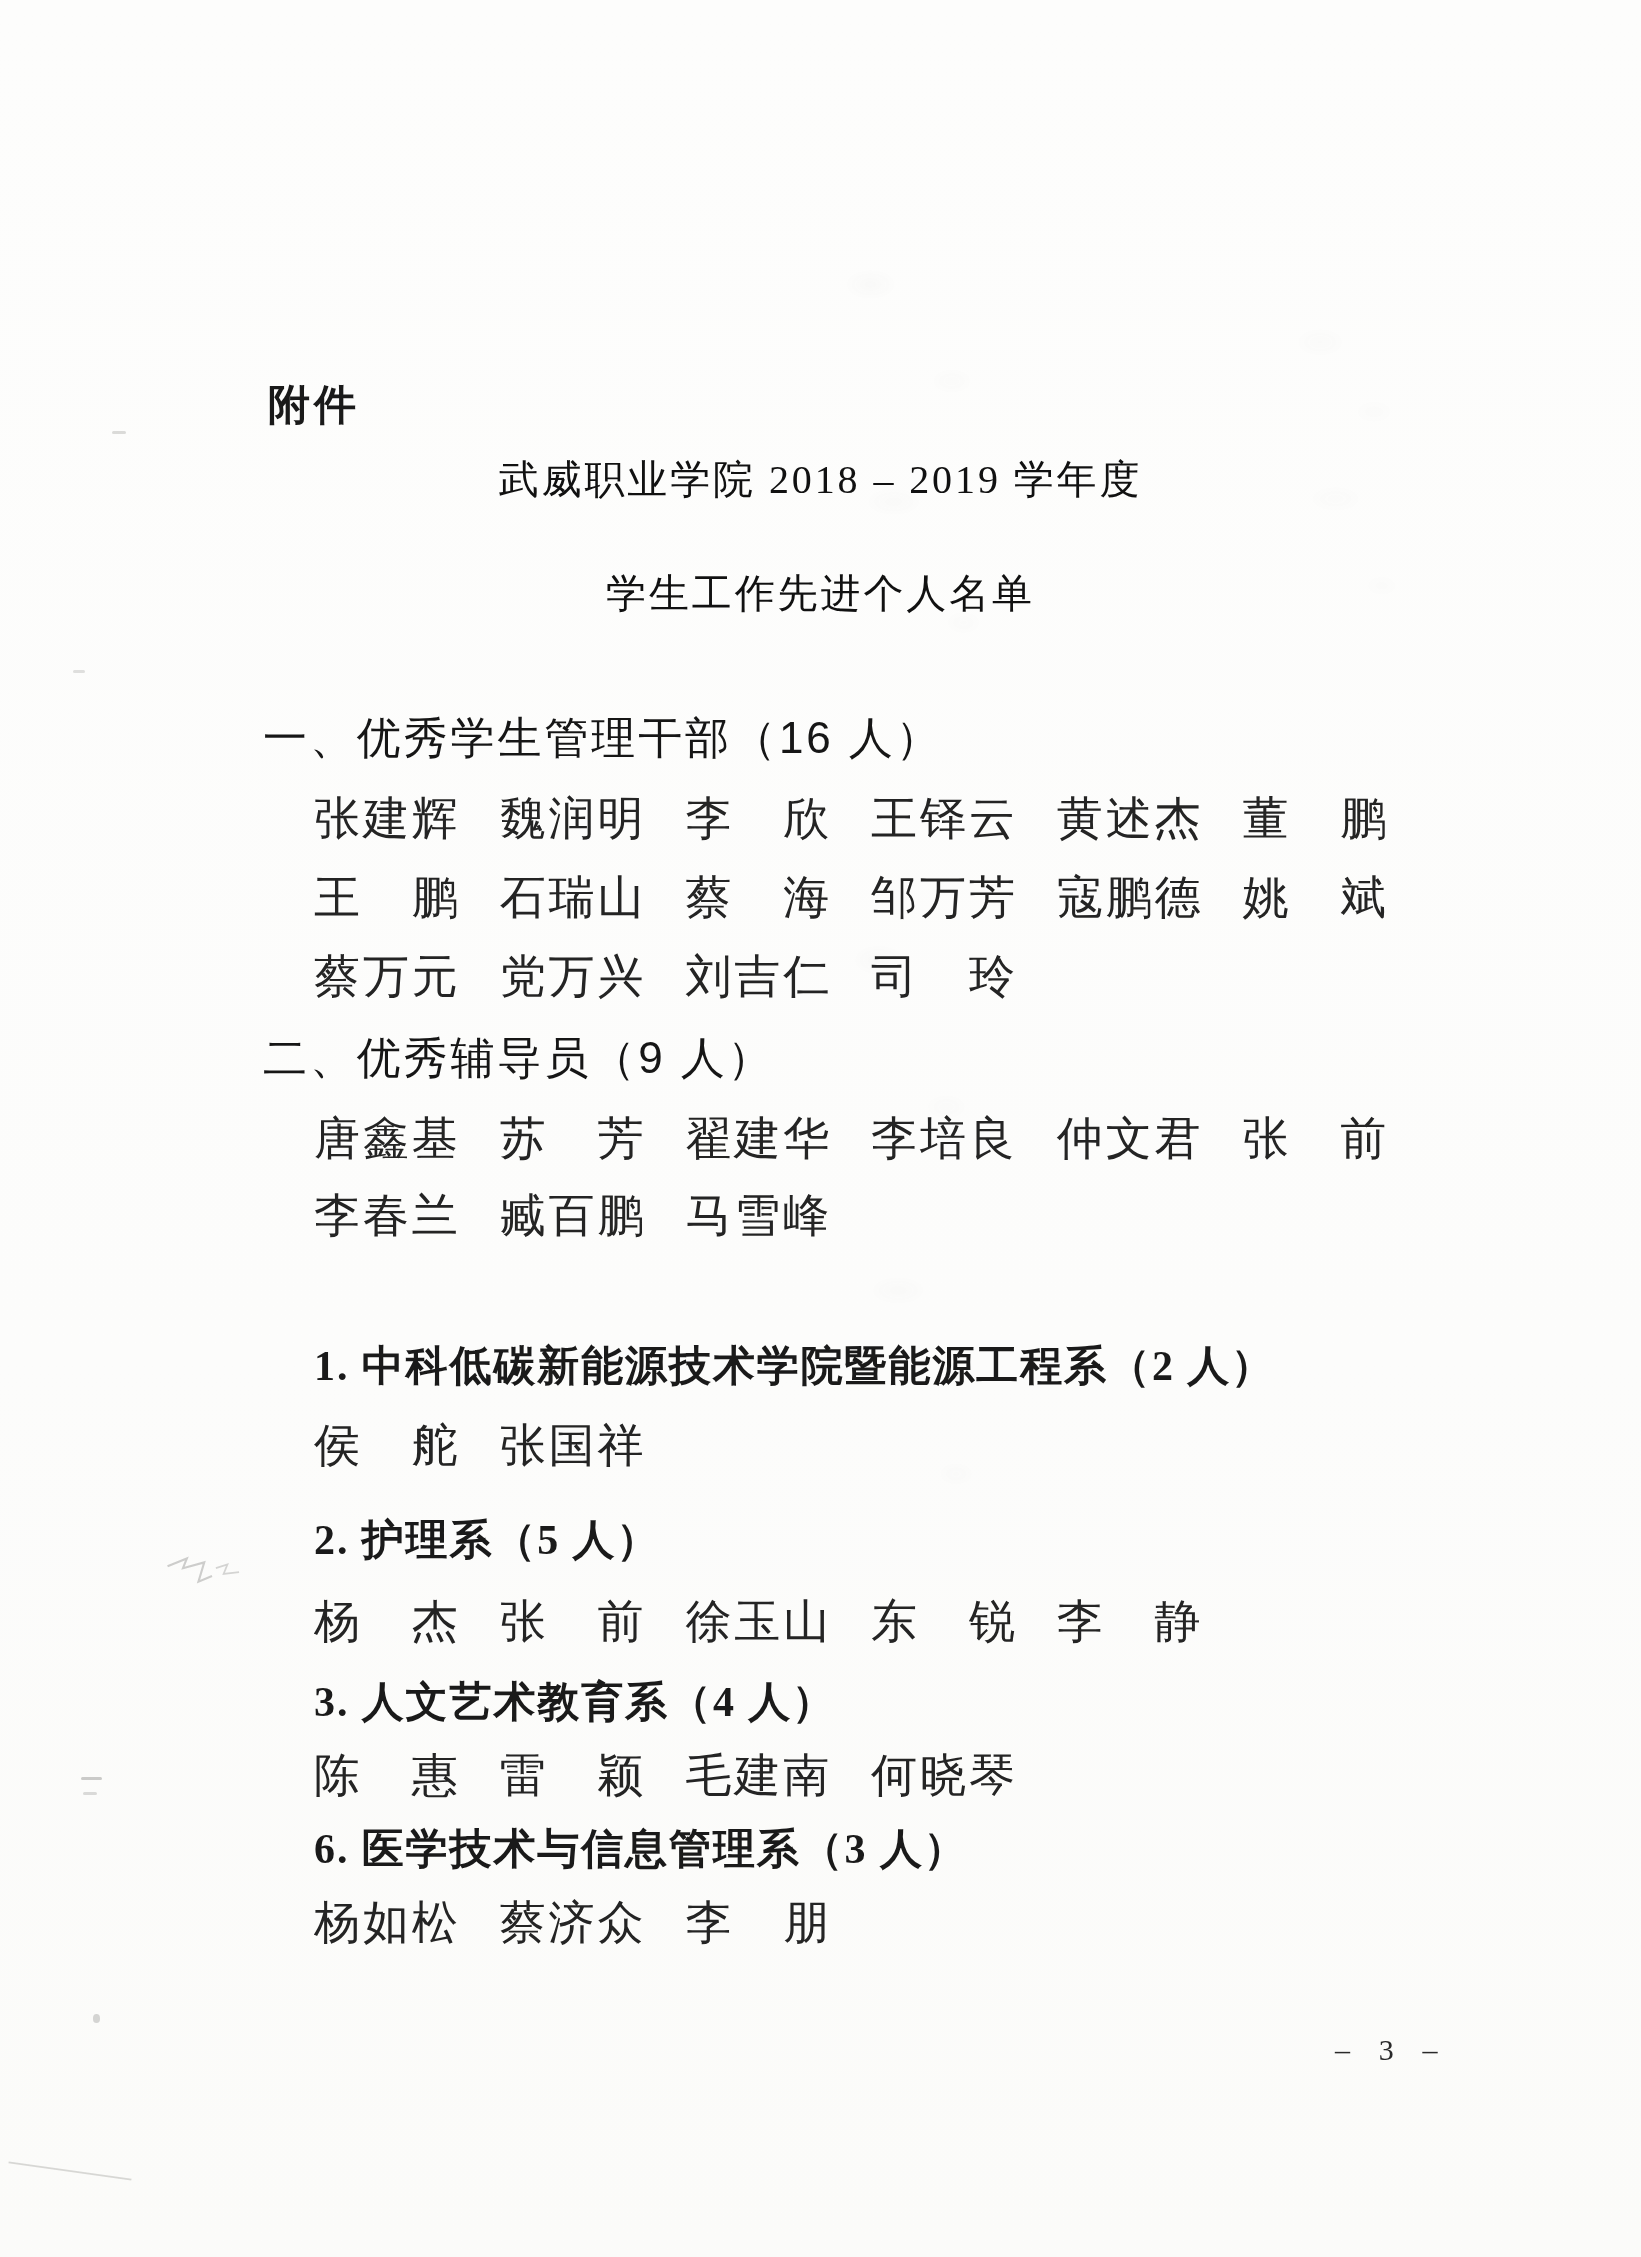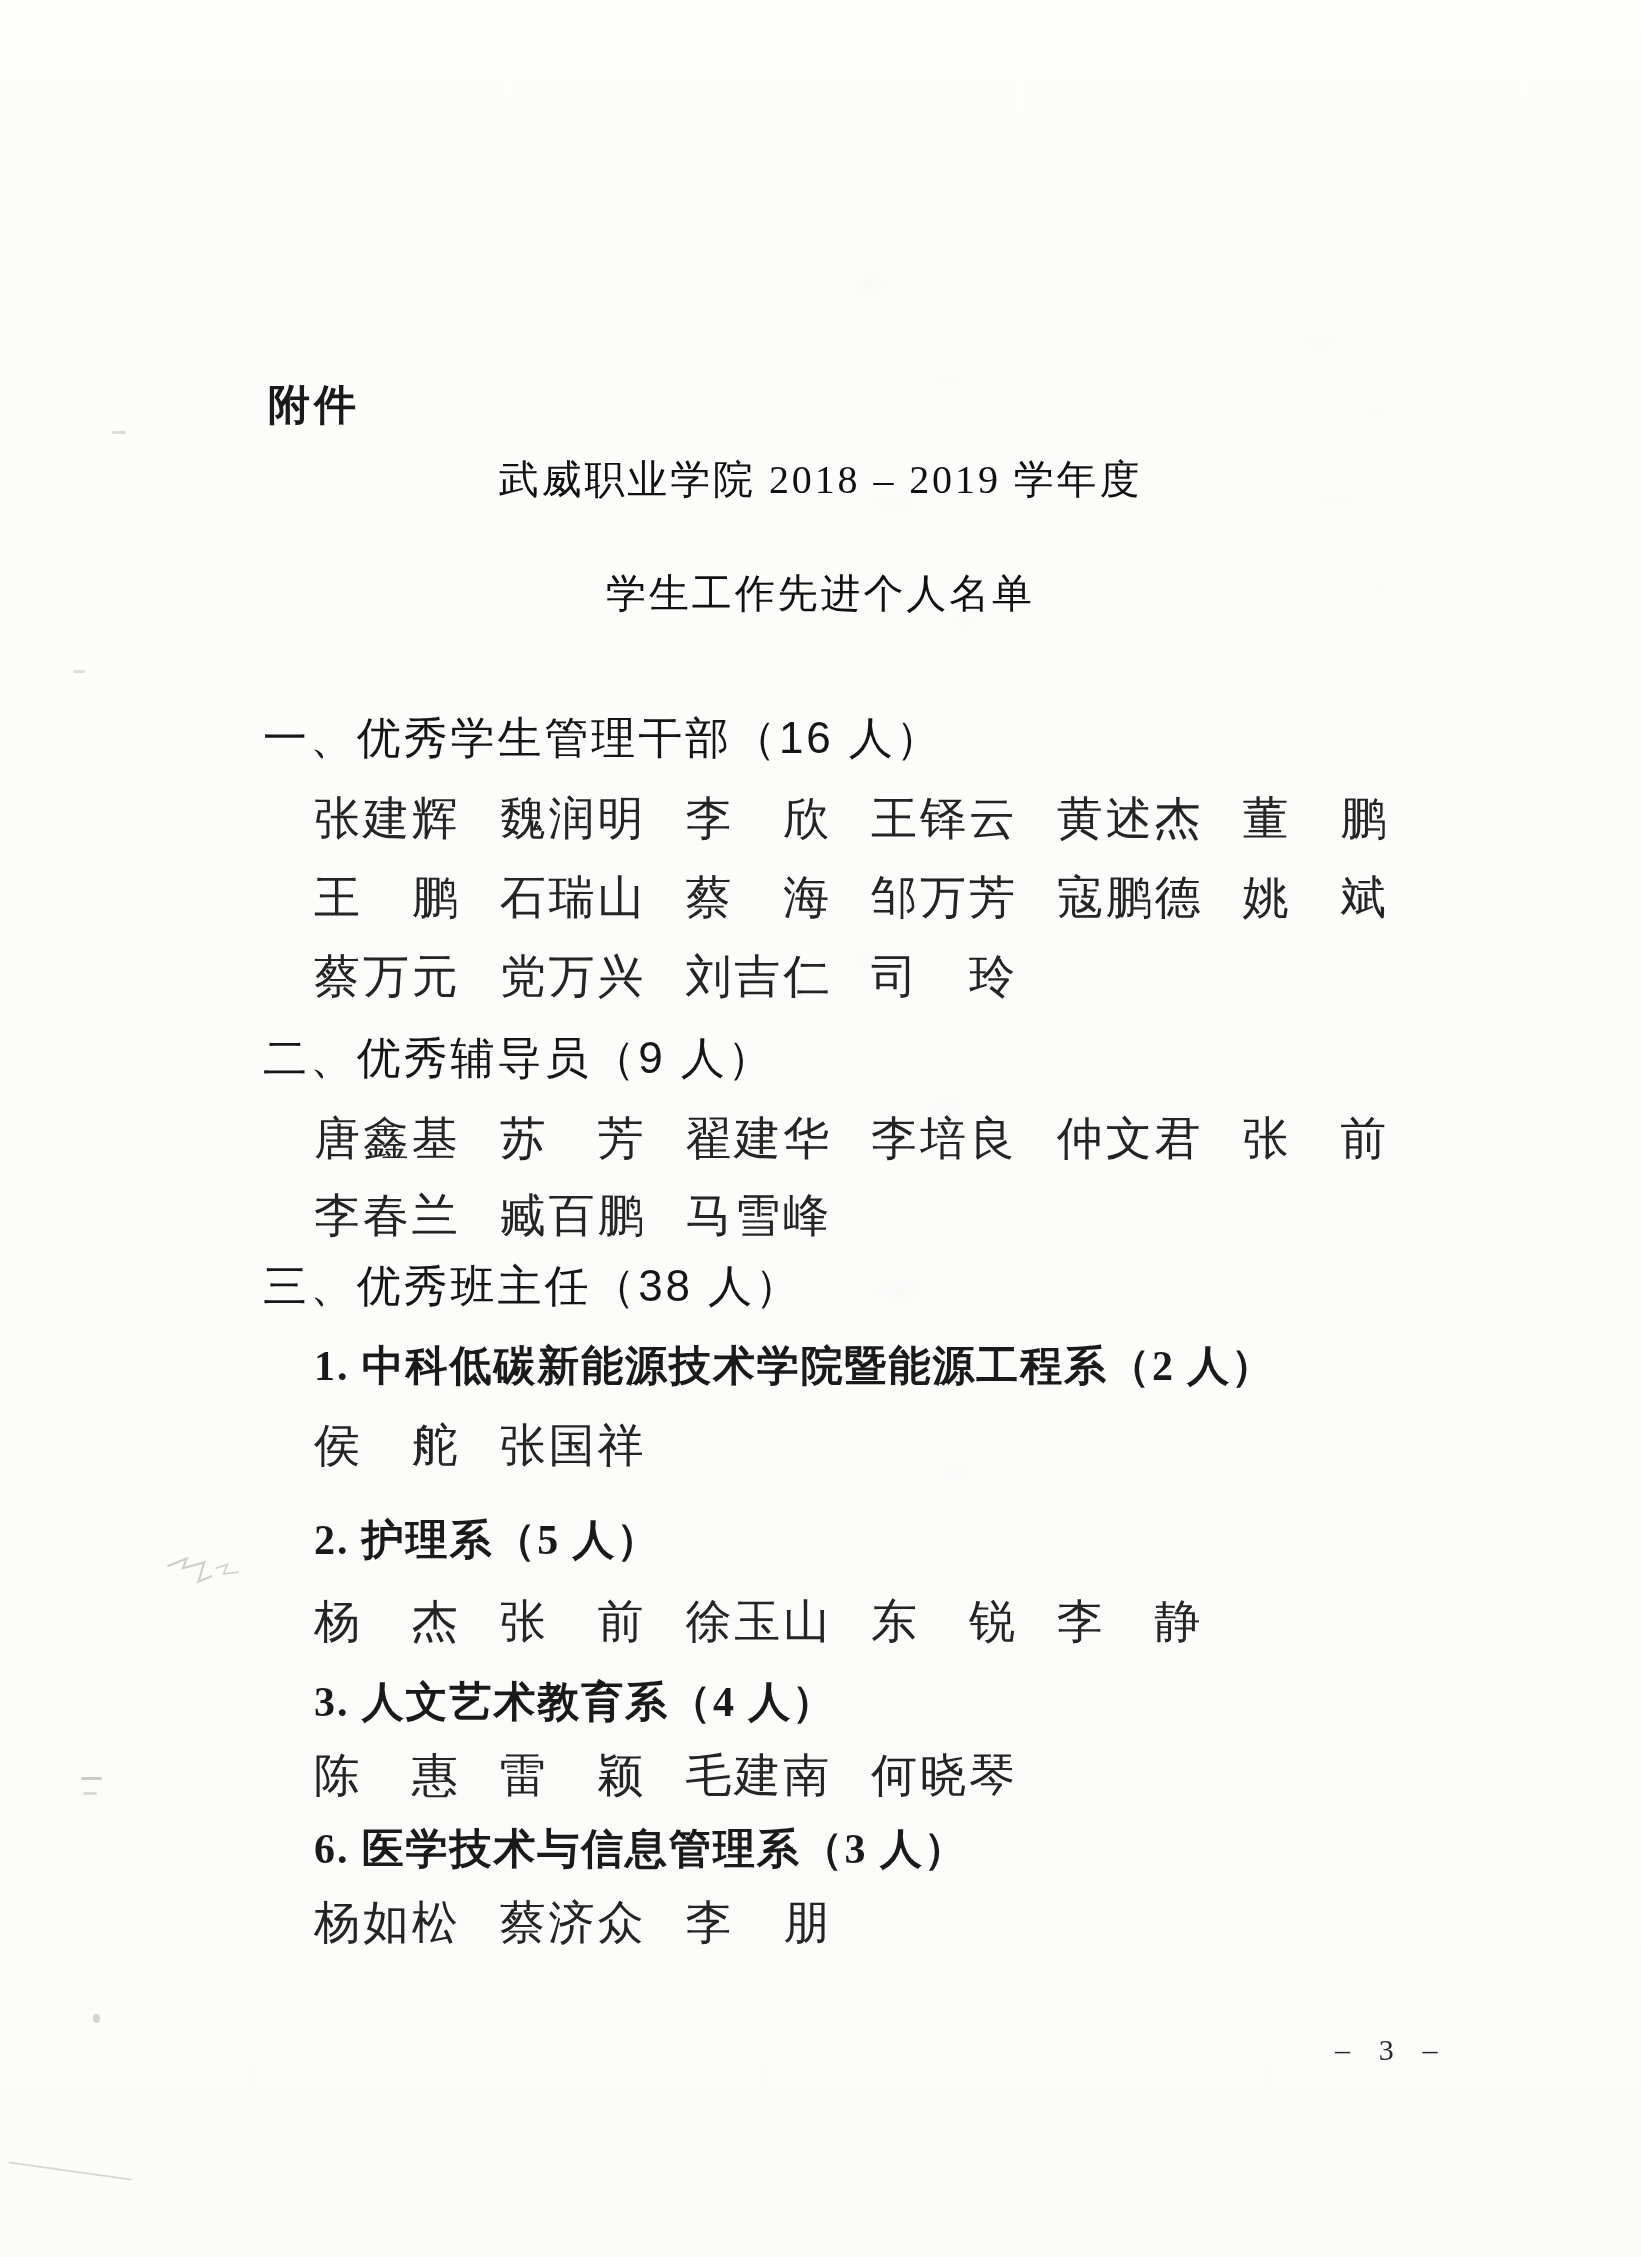--- a/index.html
+++ b/index.html
@@ -129,21 +129,20 @@
     <span class="name">李培良</span>
     <span class="name">仲文君</span>
     <span class="name">张　前</span>
   </div>
   <div class="row" style="top:1191px">
     <span class="name">李春兰</span>
     <span class="name">臧百鹏</span>
     <span class="name">马雪峰</span>
   </div>
 
-  <div class="sec-h" style="top:1261px">三、优秀班主任（38 人）</div>
 
   <div class="sub-h" style="top:1342px">1. 中科低碳新能源技术学院暨能源工程系（2 人）</div>
   <div class="row" style="top:1421px">
     <span class="name">侯　舵</span>
     <span class="name">张国祥</span>
   </div>
 
   <div class="sub-h" style="top:1516px">2. 护理系（5 人）</div>
   <div class="row" style="top:1597px">
     <span class="name">杨　杰</span>

